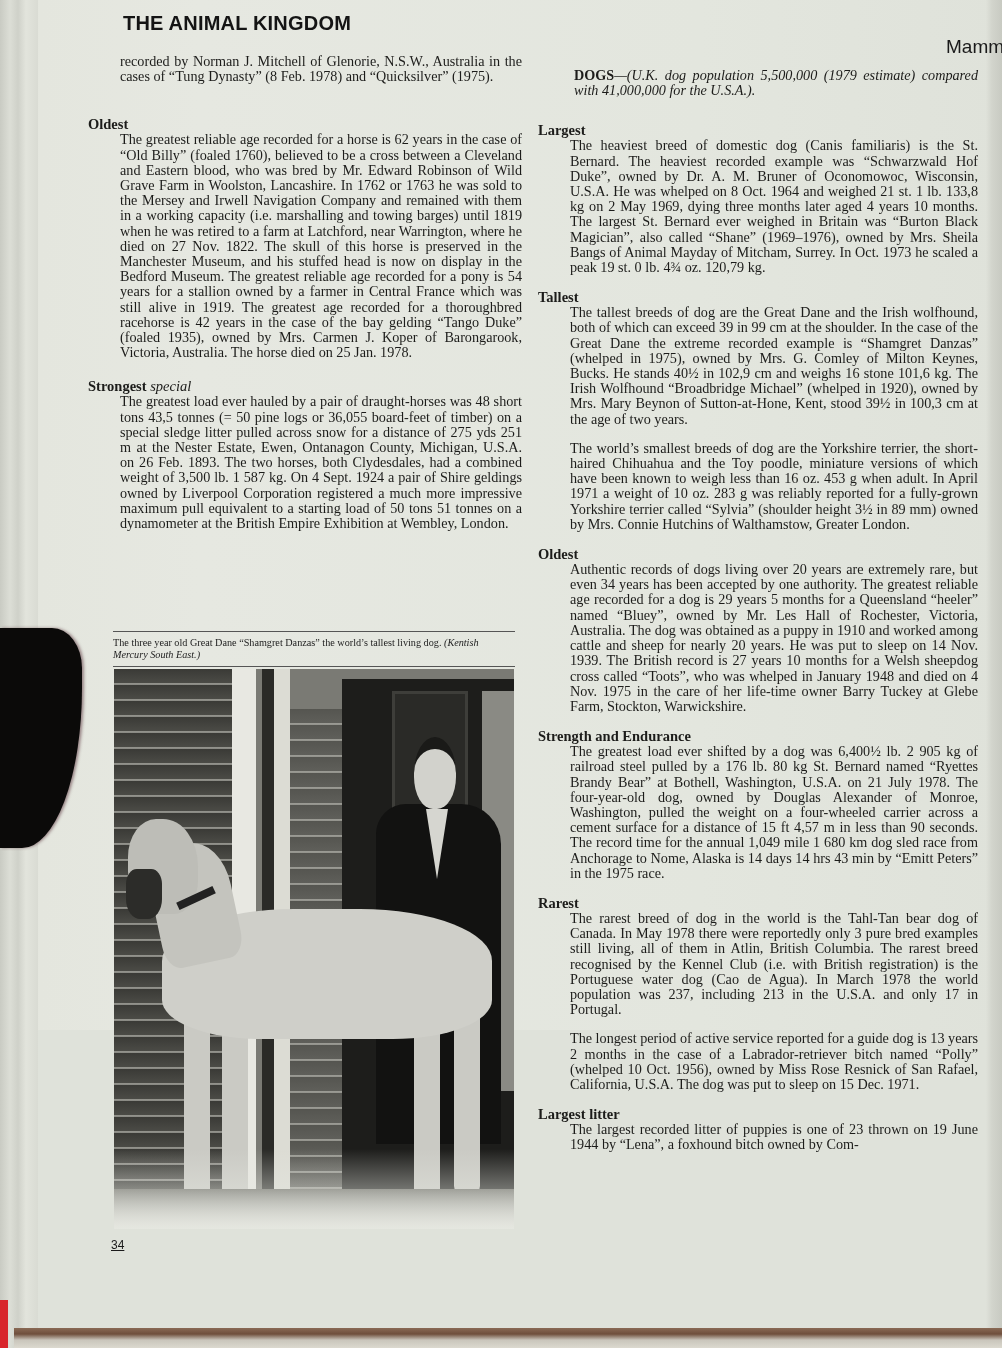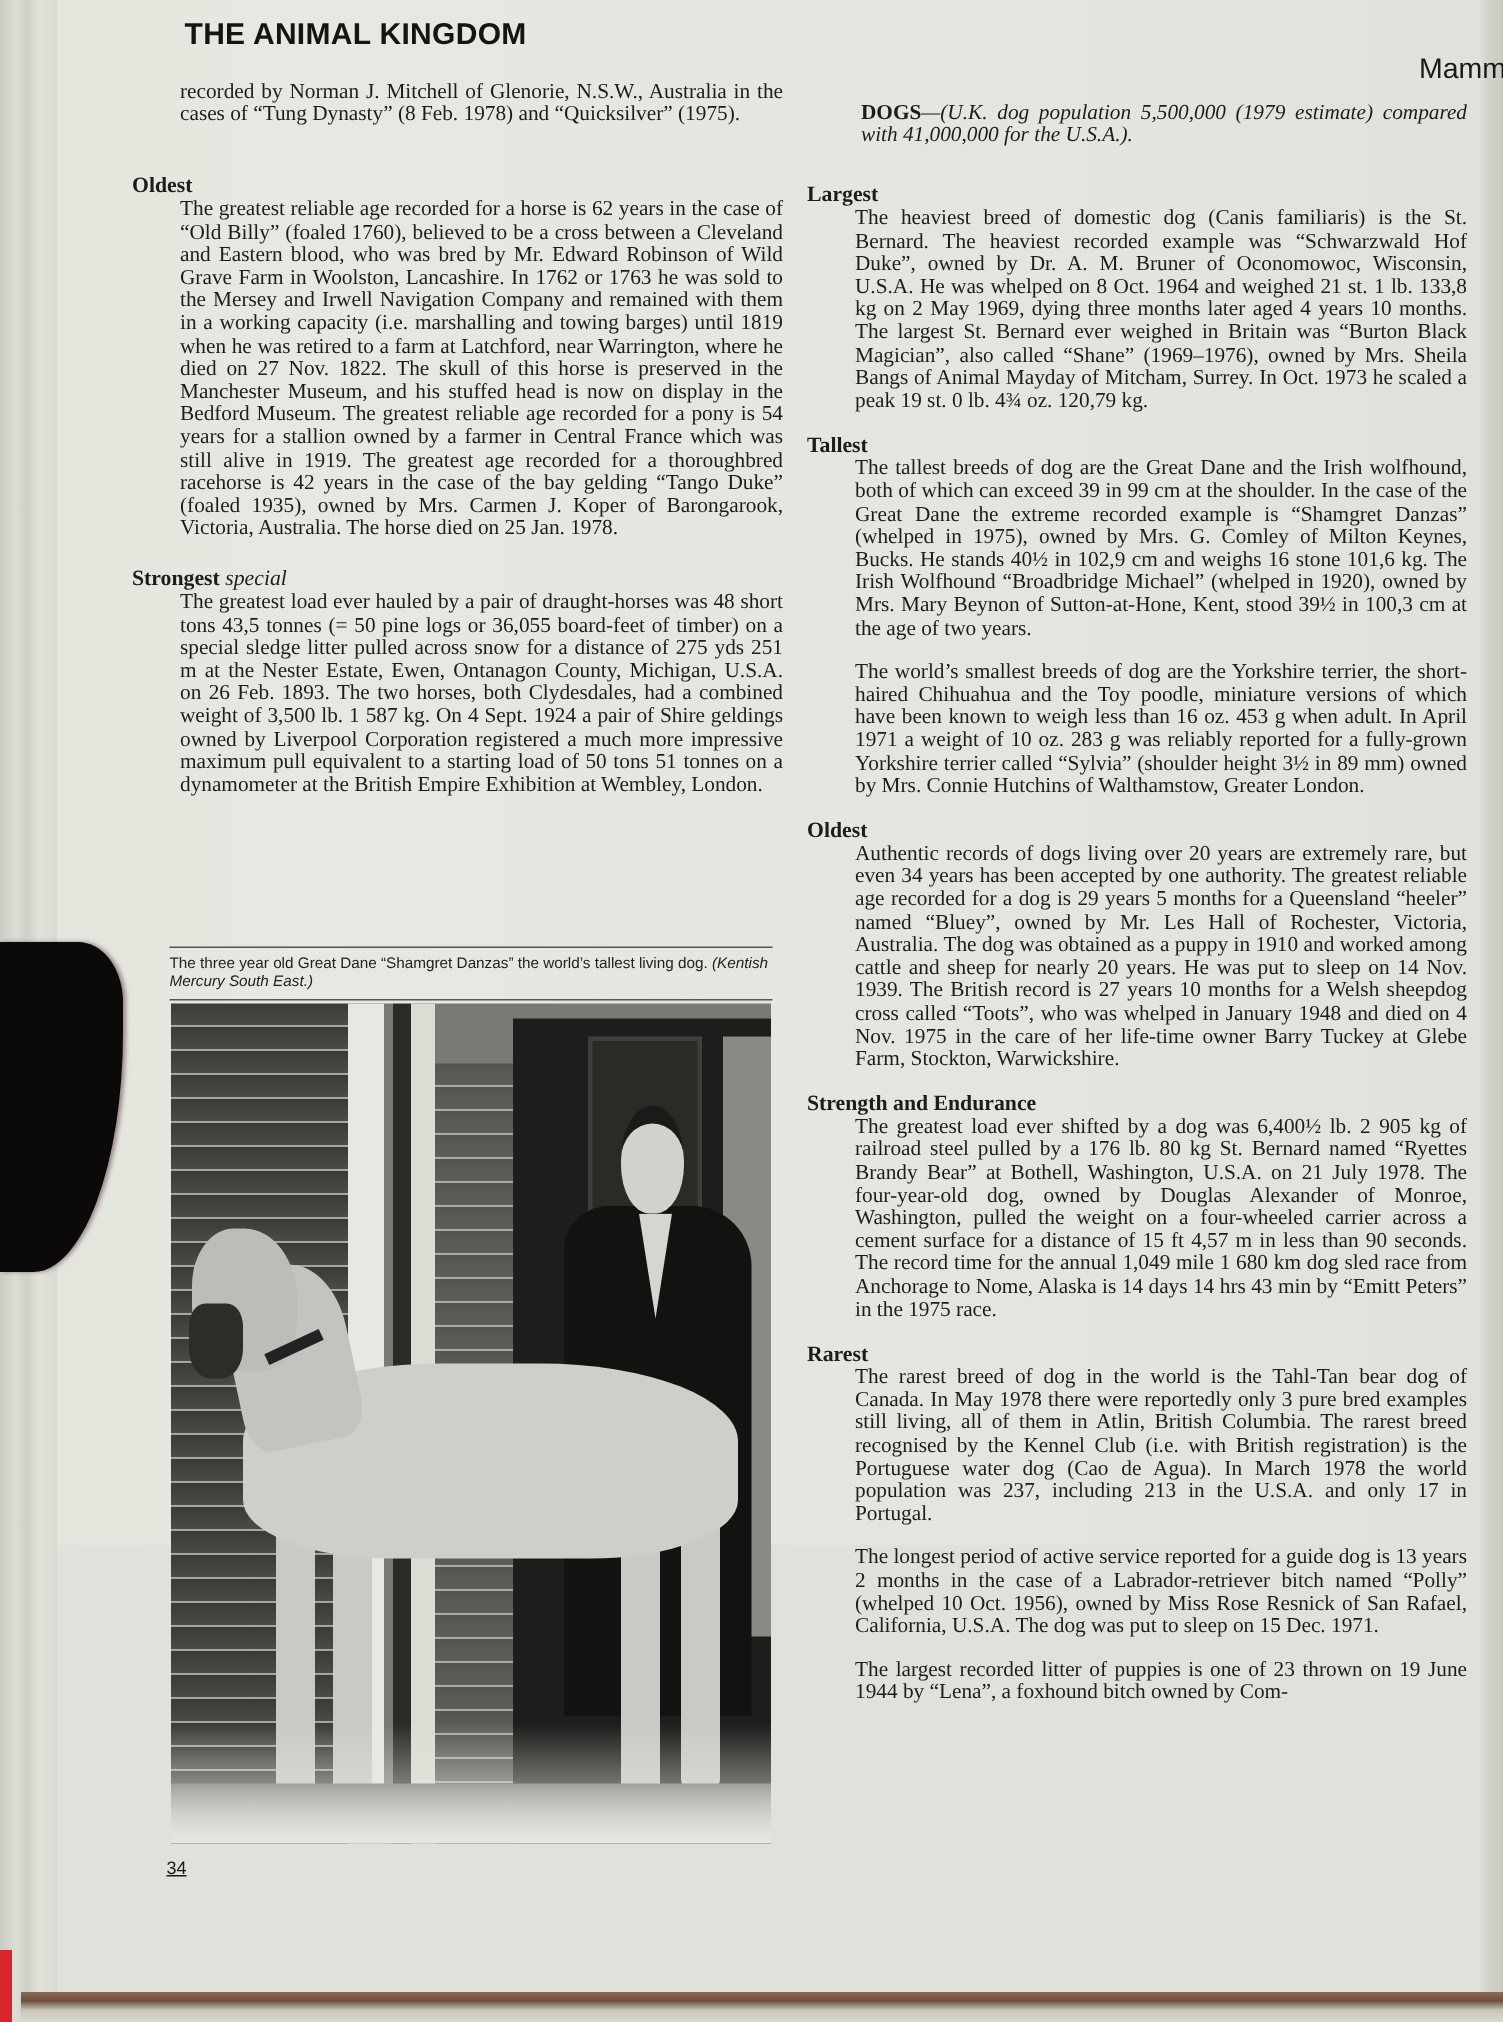--- a/index.html
+++ b/index.html
@@ -53,21 +53,21 @@
   .heading { font-weight:bold; font-size:14.5px; margin:0; line-height:16px; }
   .heading .it { font-weight:normal; font-style:italic; }
   .section { margin-bottom:14px; }
   .intro { padding-left:36px; margin-bottom:24px; }
   .intro b { font-weight:bold; }
   .intro i { font-style:italic; }
   .caption {
     position:absolute; left:113px; top:631px; width:402px;
     border-top:1px solid #555; border-bottom:1px solid #555;
     padding:5px 0 6px 0;
-    font-family:Liberation Sans, sans-serif;
+    font-family:Liberation Serif, serif;
     font-size:10.2px; line-height:11.5px; color:#222;
   }
   .caption i { font-style:italic; }
   .photo {
     position:absolute; left:114px; top:669px; width:400px; height:560px;
     background:#7a7a74; overflow:hidden;
   }
   .photo .wall-l { position:absolute; left:0; top:0; width:118px; height:560px;
     background:repeating-linear-gradient(180deg,#3a3a36 0px,#4b4b46 14px,#d8d8d0 15px,#3d3d39 16px);}
   .photo .pillar { position:absolute; left:118px; top:0; width:24px; height:560px; background:#e8e8e2; }
@@ -192,19 +192,20 @@
       <p class="para indent">The greatest load ever shifted by a dog was 6,400½ lb. 2 905 kg of railroad steel pulled by a 176 lb. 80 kg St. Bernard named “Ryettes Brandy Bear” at Bothell, Washington, U.S.A. on 21 July 1978. The four-year-old dog, owned by Douglas Alexander of Monroe, Washington, pulled the weight on a four-wheeled carrier across a cement surface for a distance of 15 ft 4,57 m in less than 90 seconds. The record time for the annual 1,049 mile 1 680 km dog sled race from Anchorage to Nome, Alaska is 14 days 14 hrs 43 min by “Emitt Peters” in the 1975 race.</p>
     </div>
     <div class="section">
       <p class="heading">Rarest</p>
       <p class="para indent">The rarest breed of dog in the world is the Tahl-Tan bear dog of Canada. In May 1978 there were reportedly only 3 pure bred examples still living, all of them in Atlin, British Columbia. The rarest breed recognised by the Kennel Club (i.e. with British registration) is the Portuguese water dog (Cao de Agua). In March 1978 the world population was 237, including 213 in the U.S.A. and only 17 in Portugal.</p>
     </div>
     <div class="section">
       <p class="para indent">The longest period of active service reported for a guide dog is 13 years 2 months in the case of a Labrador-retriever bitch named “Polly” (whelped 10 Oct. 1956), owned by Miss Rose Resnick of San Rafael, California, U.S.A. The dog was put to sleep on 15 Dec. 1971.</p>
     </div>
     <div class="section">
+      <p class="heading">Largest litter</p>
       <p class="para indent">The largest recorded litter of puppies is one of 23 thrown on 19 June 1944 by “Lena”, a foxhound bitch owned by Com-</p>
     </div>
   </div>
 
   <div class="page-number">34</div>
   <div class="bottom-edge"></div>
 </div>
 
 </body></html>

